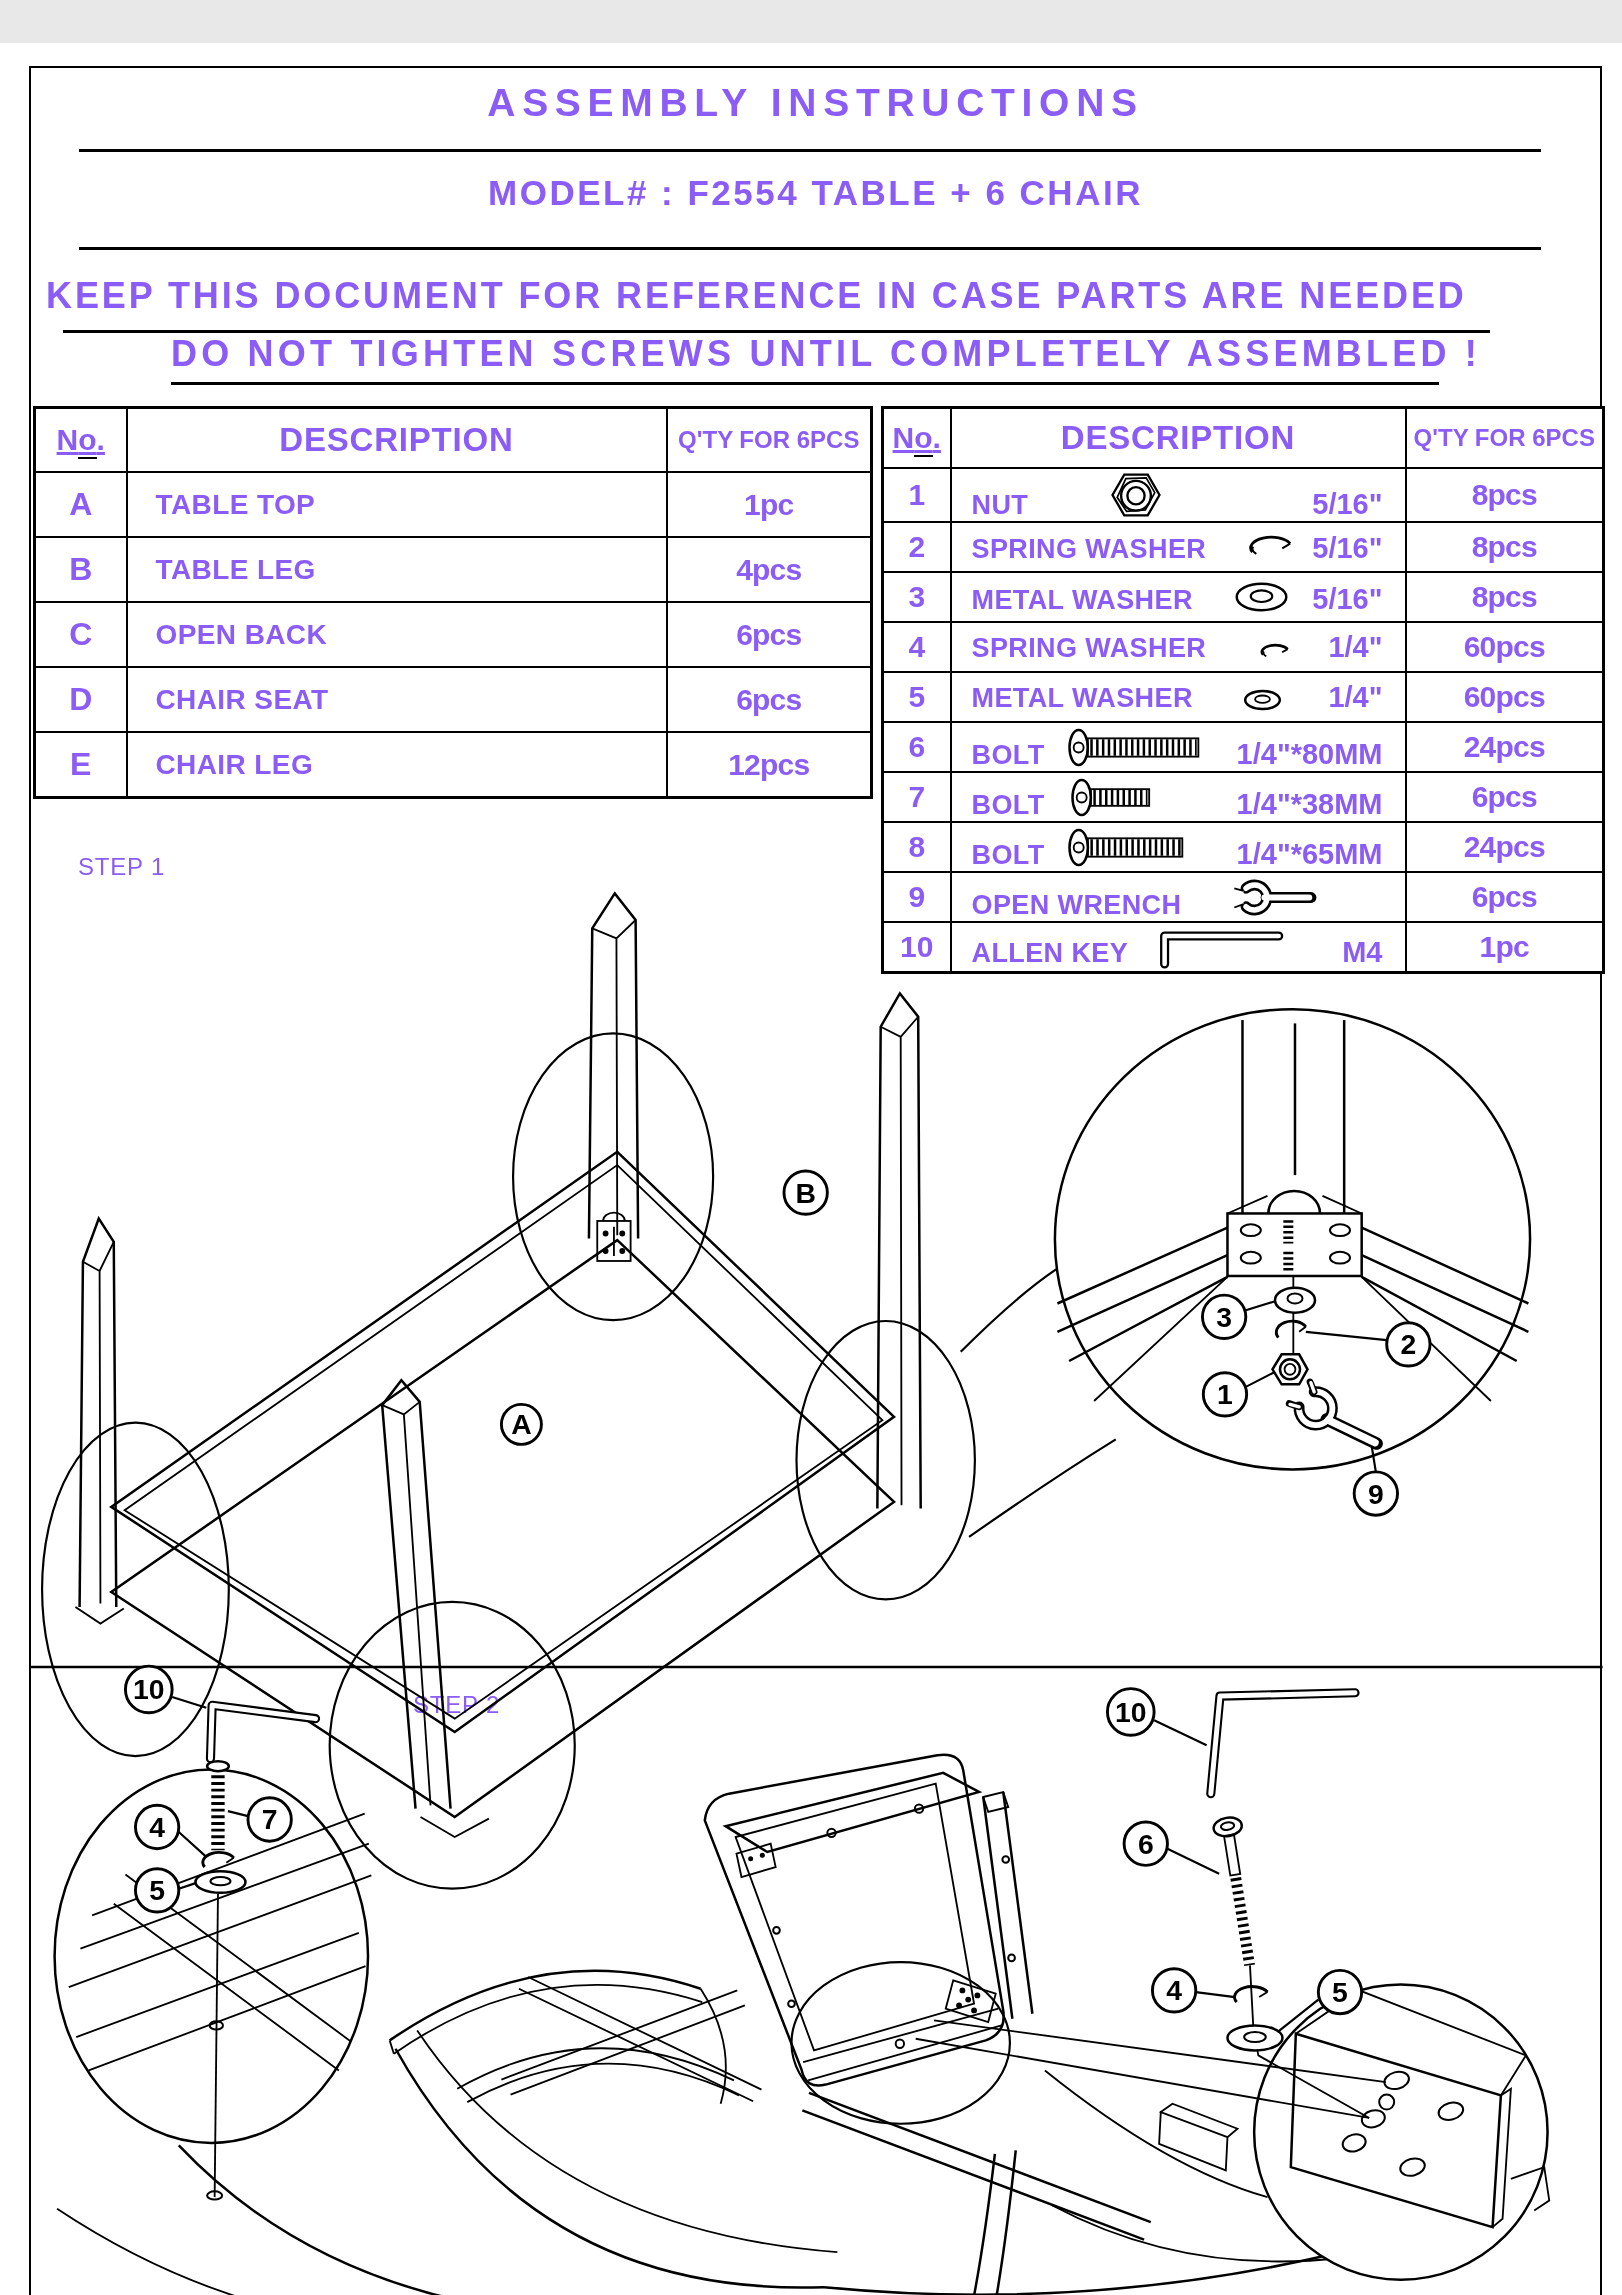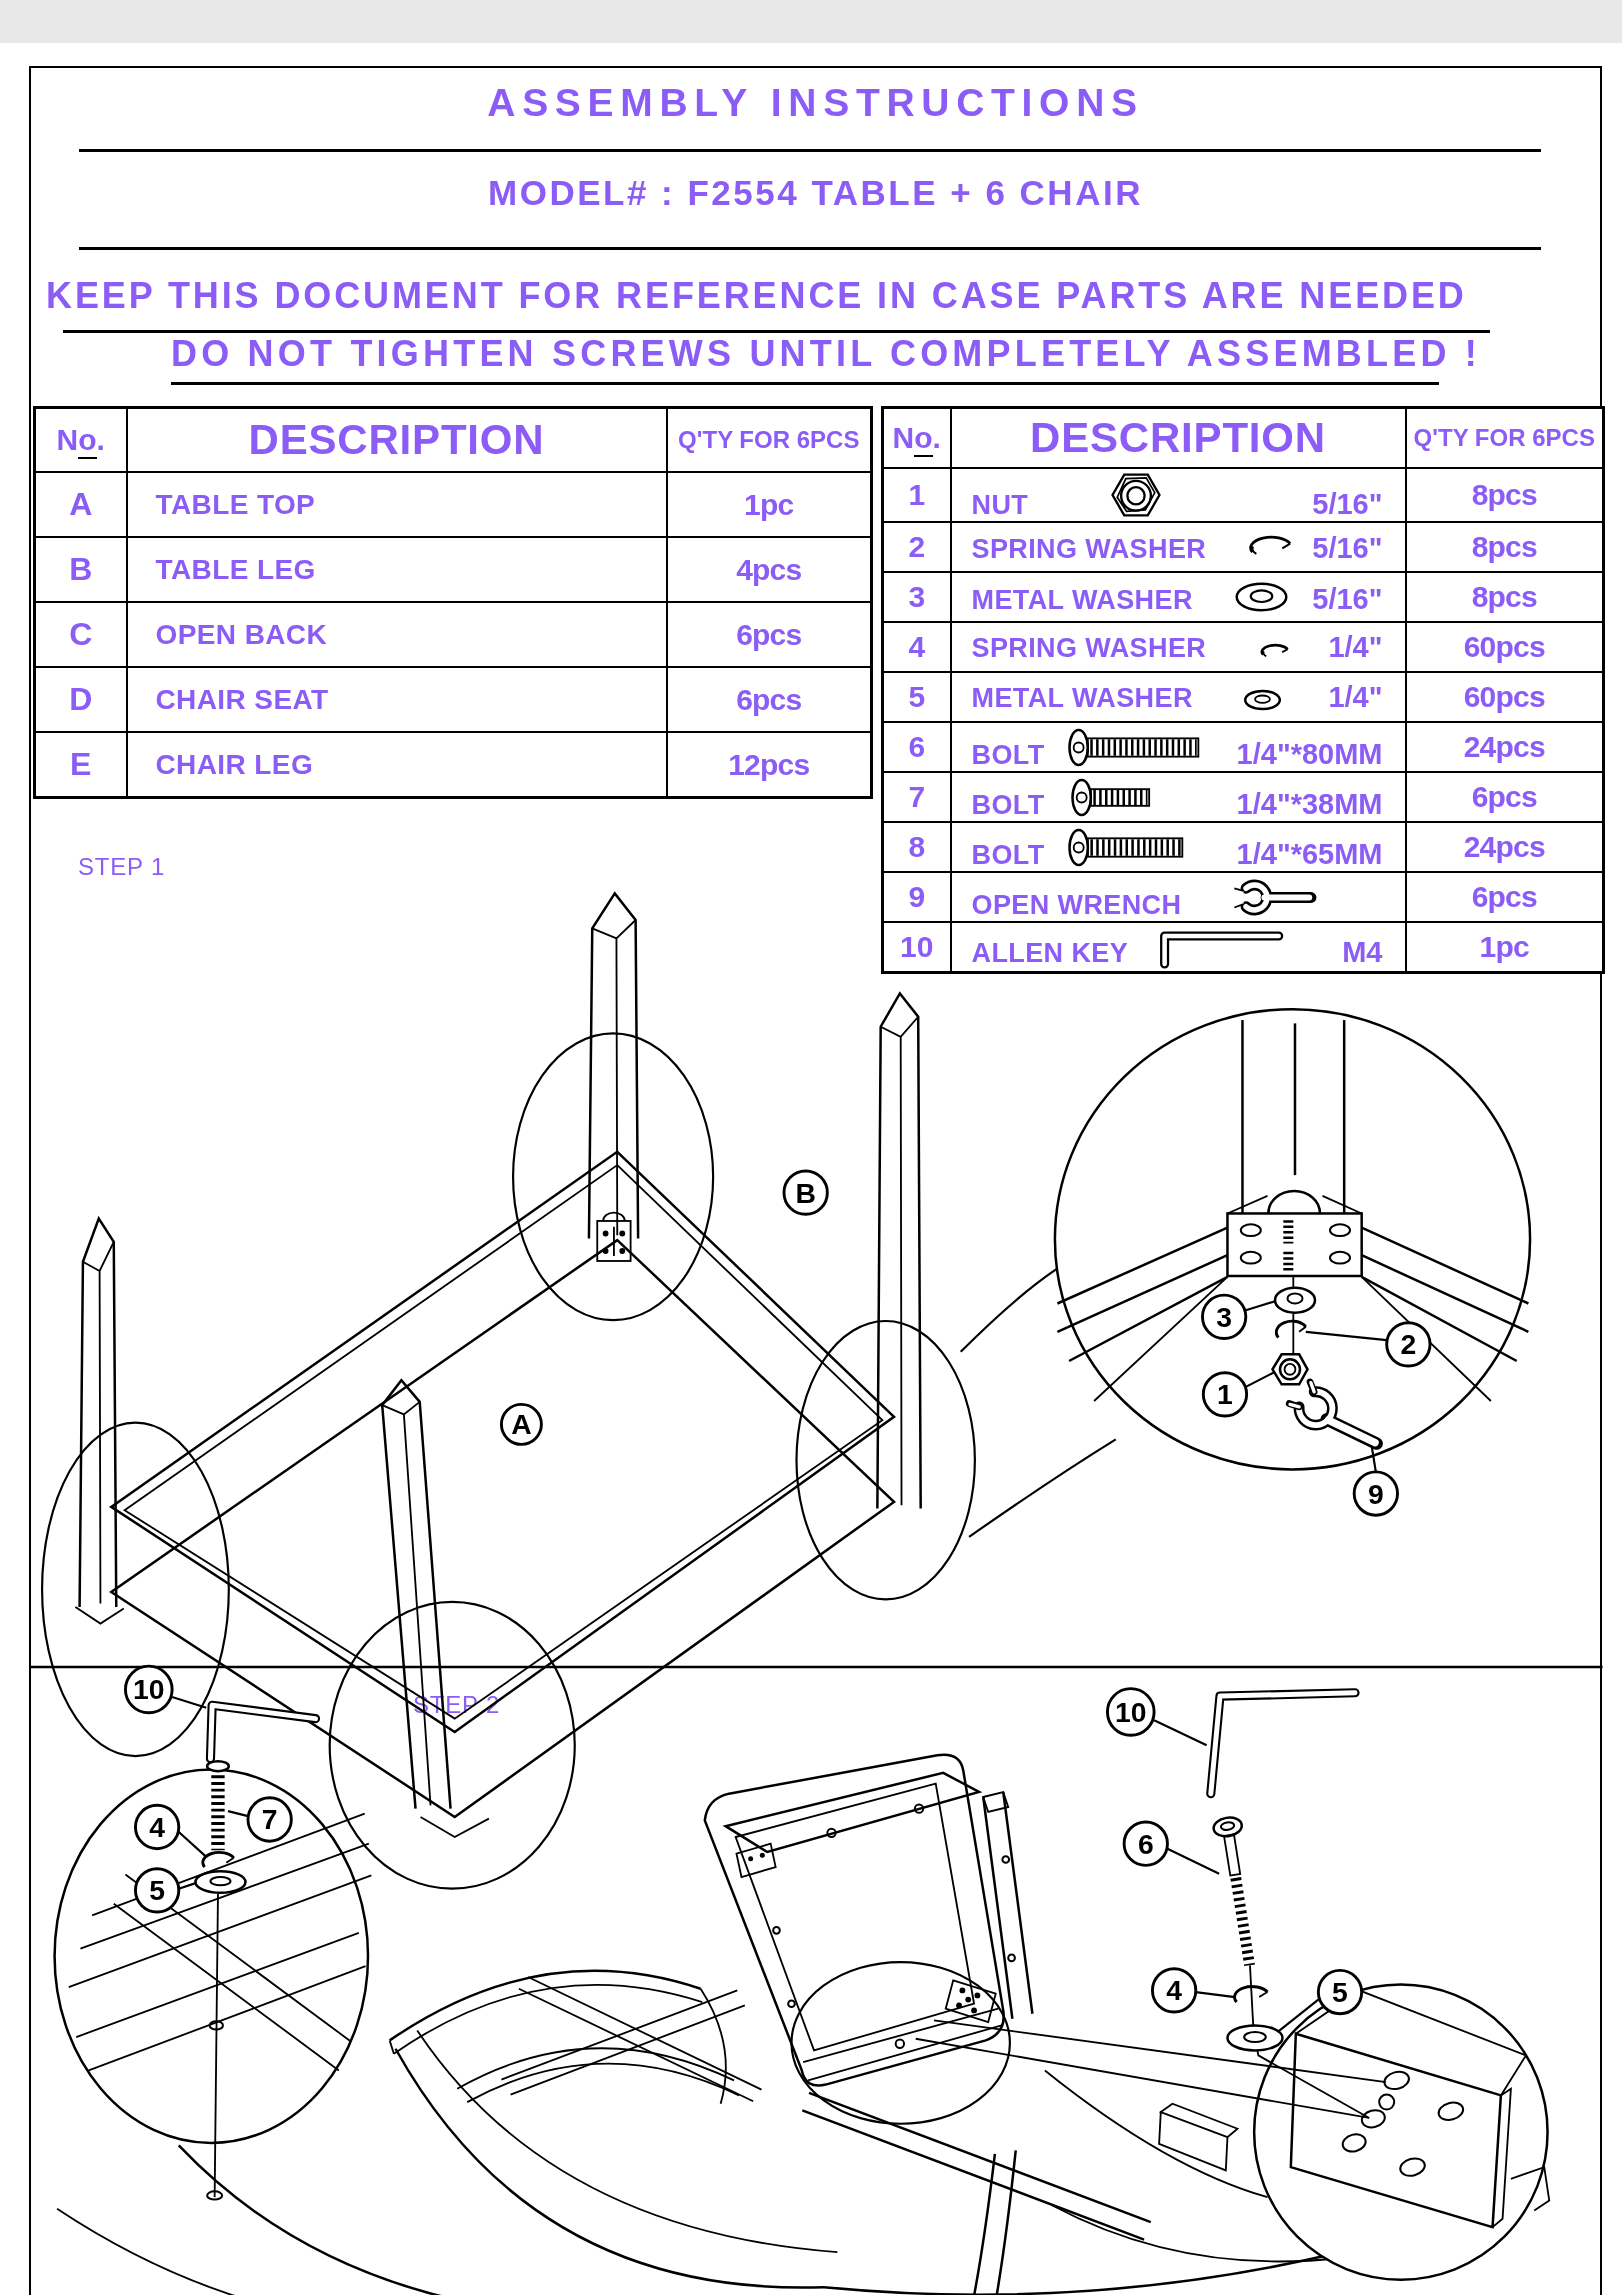--- a/index.html
+++ b/index.html
@@ -17,22 +17,22 @@
   .rule1{left:79px;top:106px;width:1462px;}
   .rule2{left:79px;top:204px;width:1462px;}
   .rule3{left:63px;top:287px;width:1427px;height:2.5px;}
   .rule4{left:171px;top:339px;width:1268px;height:2.5px;}
 
   table{border-collapse:collapse;table-layout:fixed;position:absolute;background:#fff;}
   td,th{border:2.5px solid #000;padding:0;overflow:hidden;}
   .parts-table{left:33px;top:363px;width:837px;border:3.3px solid #000;}
   .hw-table{left:881px;top:363px;width:722px;border:3.3px solid #000;}
   th{font-weight:bold;}
-  .no-h{font-size:30px;}
-  .desc-h{font-size:42px;letter-spacing:0.8px;}
+  .no-h{font-size:30px;text-decoration:underline;}
+  .desc-h{font-size:33px;letter-spacing:0.8px;}
   .qty-h{font-size:24px;white-space:nowrap;}
   .u{border-bottom:2.5px solid #000;padding-bottom:0.8px;}
   .parts-table th{height:62px;}
   .parts-table td{height:63px;}
   .hw-table th{height:58px;}
   .hw-table td{height:48px;}
   .no-cell{font-size:32px;font-weight:bold;text-align:center;}
   .d-cell{font-size:28px;font-weight:bold;padding-left:28px;letter-spacing:0.4px;}
   .q-cell{font-size:30px;font-weight:bold;text-align:center;letter-spacing:-0.8px;}
   .hw-table .no-cell{font-size:30px;}

